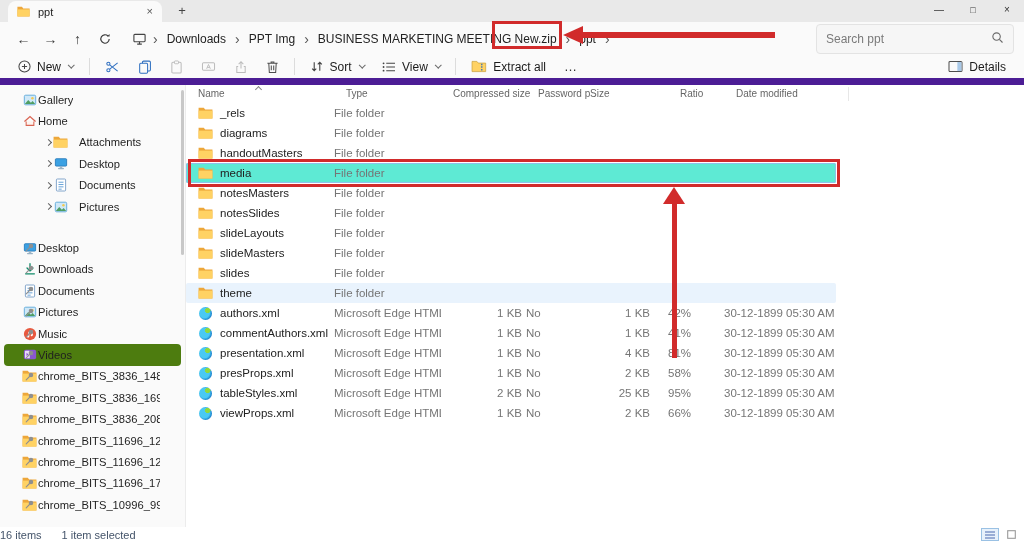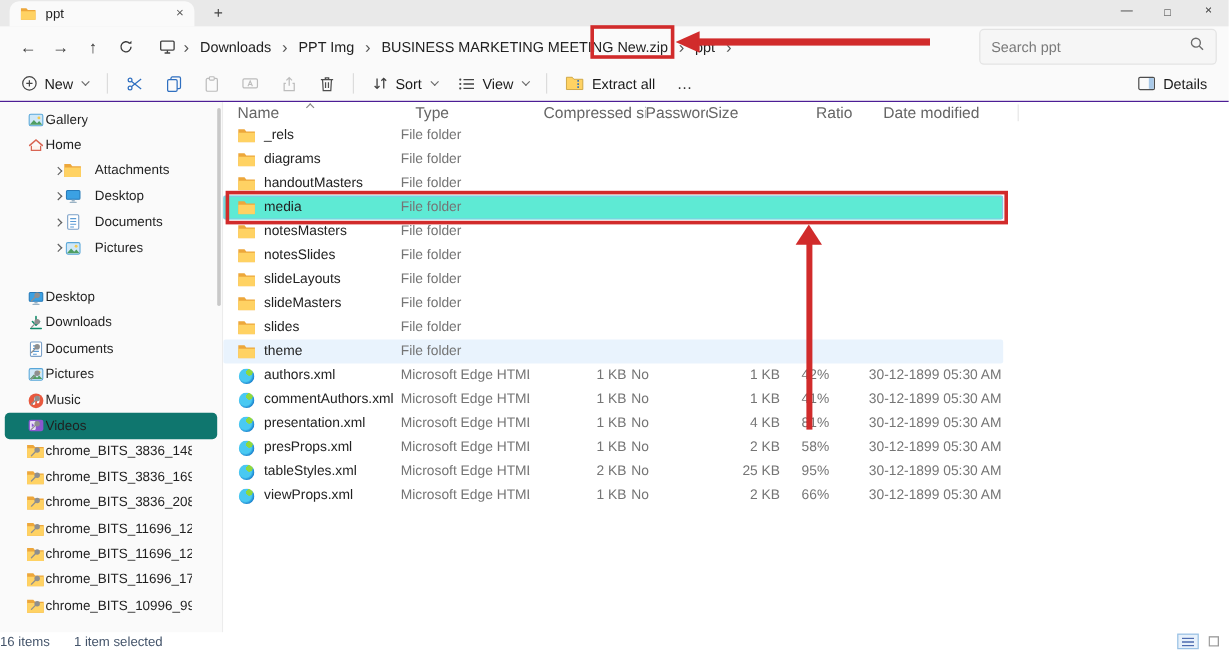--- a/index.html
+++ b/index.html
@@ -26,51 +26,51 @@
   .addressbar{display:flex;align-items:center;height:26px;margin-left:8px;padding:0 6px;font-size:12px;color:#222;flex:0 0 auto;}
   .addressbar .ic{display:flex;margin-right:2px;}
   .crumb{padding:0 5px;white-space:nowrap;}
   .crumb-sep{color:#555;font-size:14px;padding:0 4px;line-height:12px;}
   .searchbox{margin-left:auto;width:198px;height:25px;background:#f6f6f6;border:1px solid #e3e3e3;border-radius:4px;
              display:flex;align-items:center;padding:14px 9px;}
   .searchbox input{border:none;outline:none;background:transparent;flex:1;font-size:12px;font-family:"Liberation Sans",sans-serif;color:#333;}
   .searchbox input::placeholder{color:#7a7a7a;}
 
   
-  .toolbar{height:30px;background:#fafafa;border-bottom:1px solid #4c1d95;display:flex;align-items:center;padding:0 10px;gap:2px;}
+  .toolbar{height:30px;background:#fafafa;border-bottom:7px solid #4c1d95;display:flex;align-items:center;padding:0 10px;gap:2px;}
   .tbtn{display:flex;align-items:center;gap:6px;padding:0 8px;height:24px;font-size:12px;color:#1b1b1b;border-radius:4px;flex:0 0 auto;}
   .tbtn .ic{display:flex;}
   .tsep{width:1px;height:17px;background:#dcdcdc;margin:0 5px;flex:0 0 auto;}
   .caret{width:4.5px;height:4.5px;border-right:1.2px solid #6b6b6b;border-bottom:1.2px solid #6b6b6b;
          transform:rotate(45deg) translate(-1px,-1px);display:inline-block;margin-left:2px;}
   .more-dots{font-size:13px;letter-spacing:1px;color:#333;}
   .details-btn{margin-left:auto;}
 
   
   .content{display:flex;height:442px;position:relative;}
   .sidebar{width:186px;position:relative;overflow:hidden;padding-top:4px;background:#fafafa;border-right:1px solid #ececec;flex:0 0 auto;}
   .side-section.gap{margin-top:20px;}
   .side-item{height:21.4px;position:relative;display:flex;align-items:center;margin:0 4px;border-radius:4px;font-size:11.2px;color:#1f1f1f;}
   .side-item .slabel{margin-left:34px;white-space:nowrap;overflow:hidden;max-width:122px;}
   .side-item.indent .slabel{margin-left:65px;padding-left:10px;}
   .side-item .ic{position:absolute;left:18px;display:flex;width:15px;justify-content:center;}
   .side-item.indent .ic{left:49px;}
   .side-item .chev{position:absolute;left:7px;top:8px;}
   .side-item.indent .chev{left:42px;}
-  .side-item.selected{background:#0f766e;}
+  .side-item.selected{background:#4d7c0f;}
   .chev{width:5px;height:5px;border-right:1.2px solid #5f5f5f;border-bottom:1.2px solid #5f5f5f;display:inline-block;}
   .chev.right{transform:rotate(-45deg);}
   .chev.down{transform:rotate(45deg);top:6px;}
   .pin{position:absolute;right:9px;top:5px;}
   .side-scroll{position:absolute;right:1px;top:5px;width:3px;height:165px;background:#c8c8c8;border-radius:2px;}
 
   
   .filepane{flex:1;position:relative;background:#fff;overflow:hidden;}
   .grid{display:grid;grid-template-columns:148px 107px 85px 52px 76px 62px 120px;}
-  .listheader{height:18px;margin-left:12px;font-size:13px;color:#666;position:relative;align-items:center;}
+  .listheader{height:18px;margin-left:12px;font-size:10px;color:#666;position:relative;align-items:center;}
   .hcell{position:relative;padding-right:6px;white-space:nowrap;overflow:hidden;line-height:18px;}
   .hcell.col5{padding-left:14px;}
   .hcell.col6{padding-left:8px;}
   .sortcaret{position:absolute;left:58px;top:2px;width:5px;height:5px;border-left:1.1px solid #888;border-top:1.1px solid #888;transform:rotate(45deg);}
   .hline{position:absolute;left:662px;top:2px;width:1px;height:14px;background:#e7e7e7;}
   .frow{height:20px;width:650px;padding-left:12px;align-items:center;font-size:11.5px;border-radius:2px;
         grid-template-columns:136px 107px 85px 52px 76px 62px 120px;}
   .frow .cell{color:#757575;white-space:nowrap;overflow:hidden;}
   .frow .fname{display:flex;align-items:center;gap:7px;color:#222;text-align:center;}
   .frow .fname .ic{display:flex;width:15px;justify-content:center;flex:0 0 auto;}

